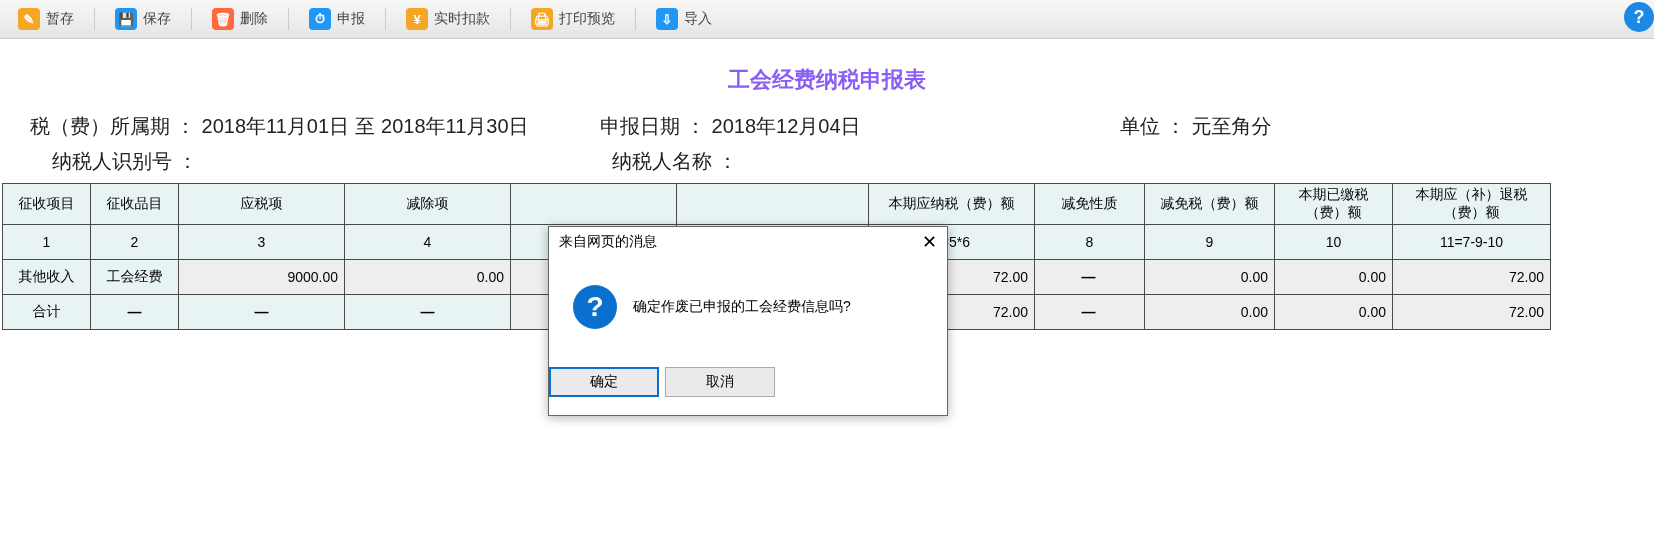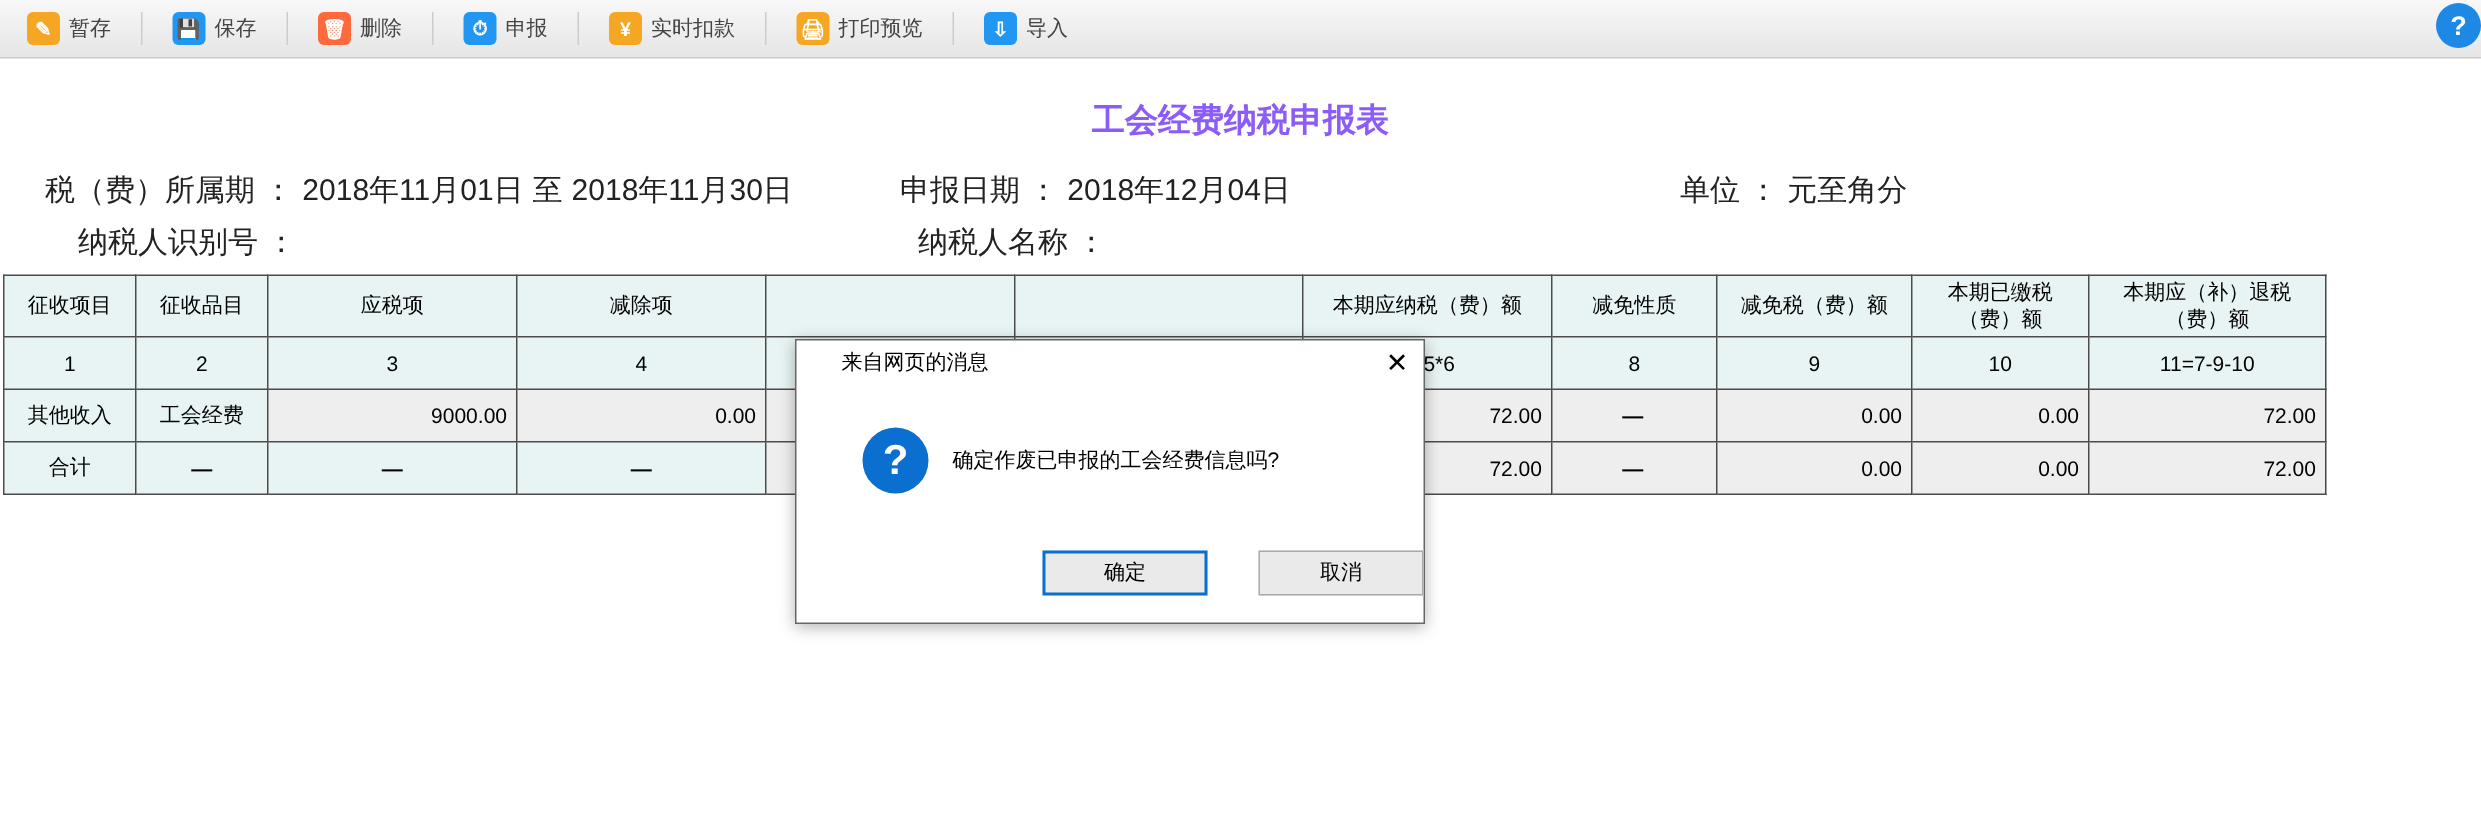--- a/index.html
+++ b/index.html
@@ -104,28 +104,27 @@
     }
     table.data tr.formula td { background: #e8f3f3; }
     table.data tr.datarow td.nhdr { background: #e8f3f3; }
     table.data tr.datarow td.num  { background: #eeeeee; text-align: right; padding-right:6px; }
     table.data tr.total   td.nhdr { background: #e8f3f3; }
     table.data tr.total   td.num  { background: #eeeeee; text-align: right; padding-right:6px; }
     .dash { font-weight: bold; }
     
     .dialog {
       position: absolute;
-      left: 530px;
+      left: 548px;
       top: 226px;
       width: 398px;
       background: #fff;
       border: 1px solid #666;
       box-shadow: 0 2px 10px rgba(0,0,0,0.3);
       z-index: 100;
-      padding-left: 20px;
     }
     .dialog-header {
       display: flex;
       justify-content: space-between;
       align-items: center;
       padding: 6px 10px;
       font-size: 14px;
     }
     .dialog-close { cursor: pointer; font-size: 18px; line-height: 1; }
     .dialog-body {
@@ -140,22 +139,22 @@
       background: #0b6fcf;
       color: #fff;
       display: flex;
       align-items: center;
       justify-content: center;
       font-size: 28px;
       font-weight: bold;
     }
     .dialog-buttons {
       display: flex;
-      justify-content: flex-end;
-      gap: 34px;
+      justify-content: flex-start;
+      gap: 6px;
       padding: 14px 0 18px 0;
     }
     .dlg-btn {
       min-width: 110px;
       height: 30px;
       background: #eaeaea;
       border: 1px solid #aaa;
       cursor: pointer;
       font-size: 14px;
     }

